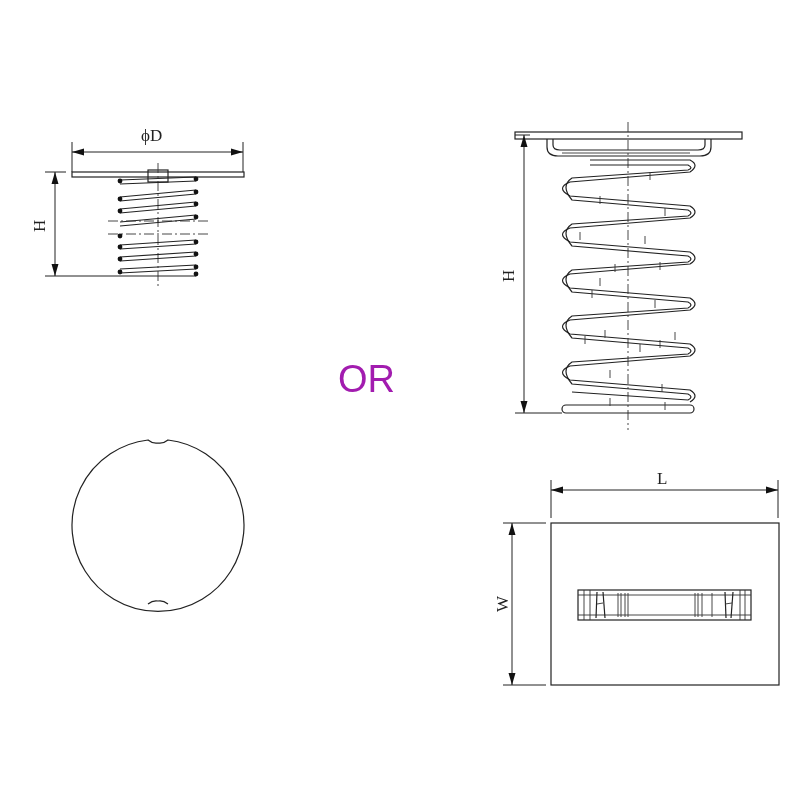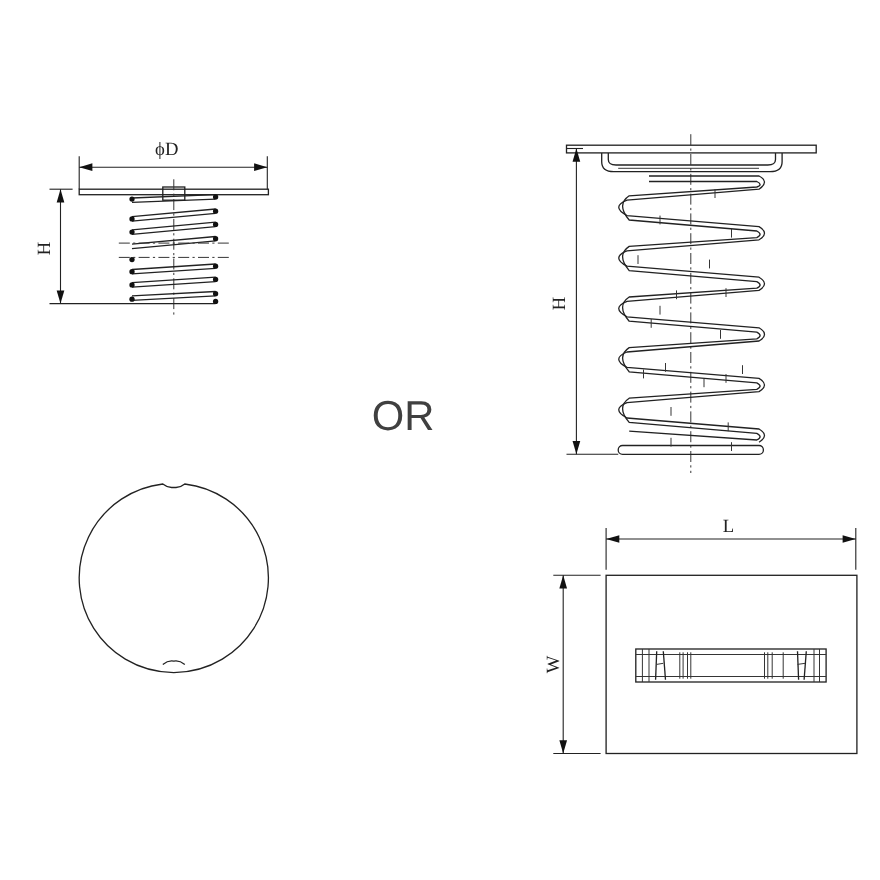--- a/index.html
+++ b/index.html
@@ -4,21 +4,21 @@
   <style>
     html, body { margin: 0; padding: 0; background: #ffffff; }
     body { width: 800px; height: 800px; position: relative; overflow: hidden; font-family: "Liberation Serif", serif; }
     svg { position: absolute; left: 0; top: 0; }
     .ln { stroke: #222; stroke-width: 1.2; fill: none; }
     .thin { stroke: #333; stroke-width: 0.9; fill: none; }
     .center { stroke: #333; stroke-width: 0.9; fill: none; stroke-dasharray: 10 3 2 3; }
     .dim { stroke: #222; stroke-width: 1; fill: none; }
     .arrow { fill: #111; stroke: none; }
     .label { font-family: "Liberation Serif", serif; font-size: 17px; fill: #222; }
-    .or-label { position: absolute; left: 338px; top: 358px; font-family: "Liberation Sans", sans-serif; font-size: 38px; color: #404040; }
+    .or-label { position: absolute; left: 338px; top: 358px; font-family: "Liberation Sans", sans-serif; font-size: 38px; color: #a21caf; }
     .dot { fill: #111; }
   </style>
 </head>
 <body>
 
 <svg width="800" height="800" viewBox="0 0 800 800">
 
   <g>
 
     <line class="dim" x1="72" y1="142" x2="72" y2="172"></line>

